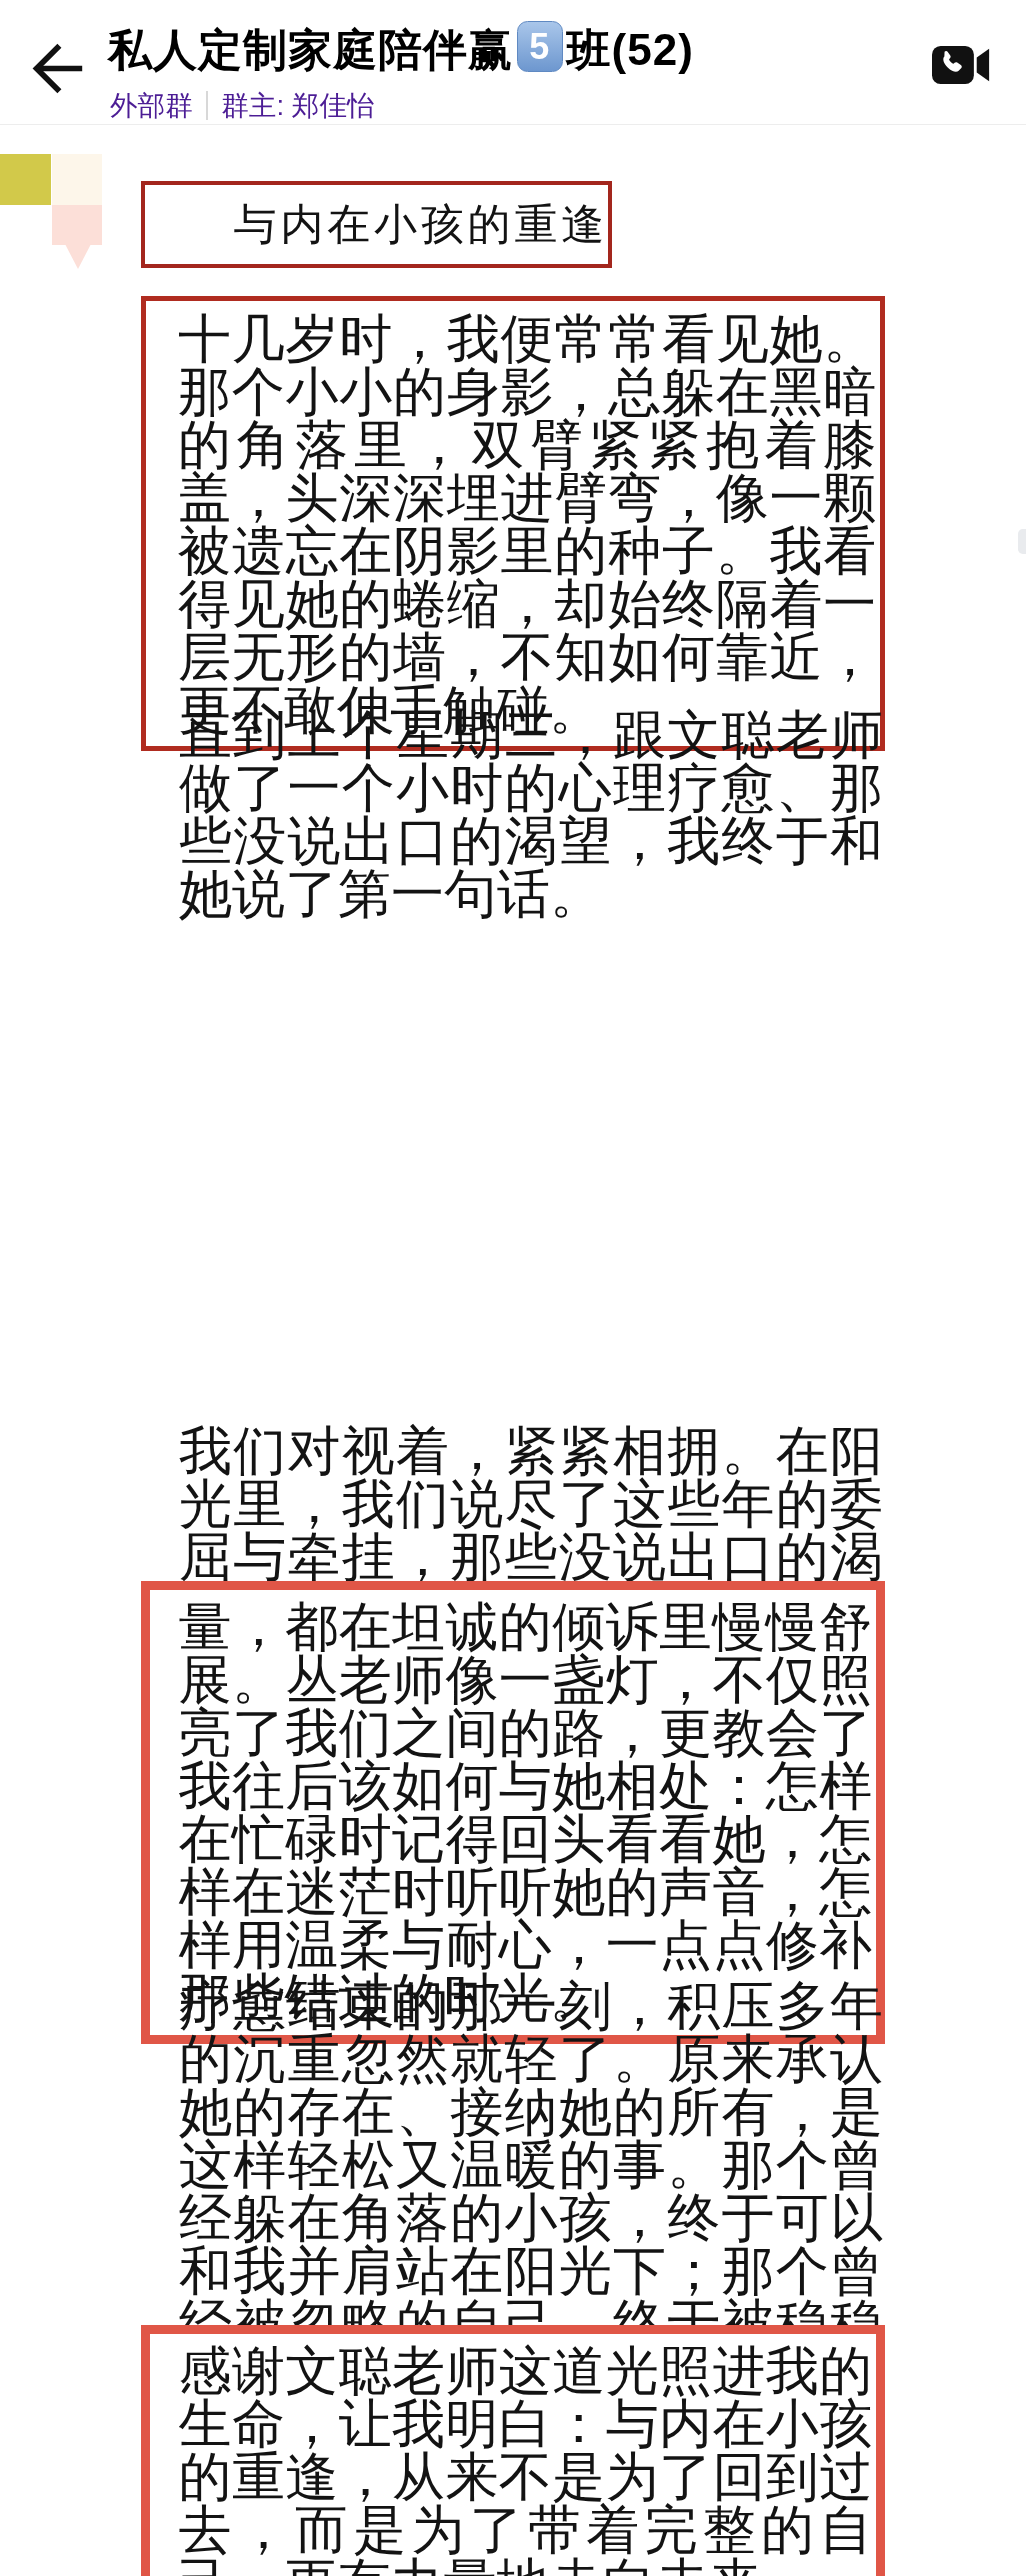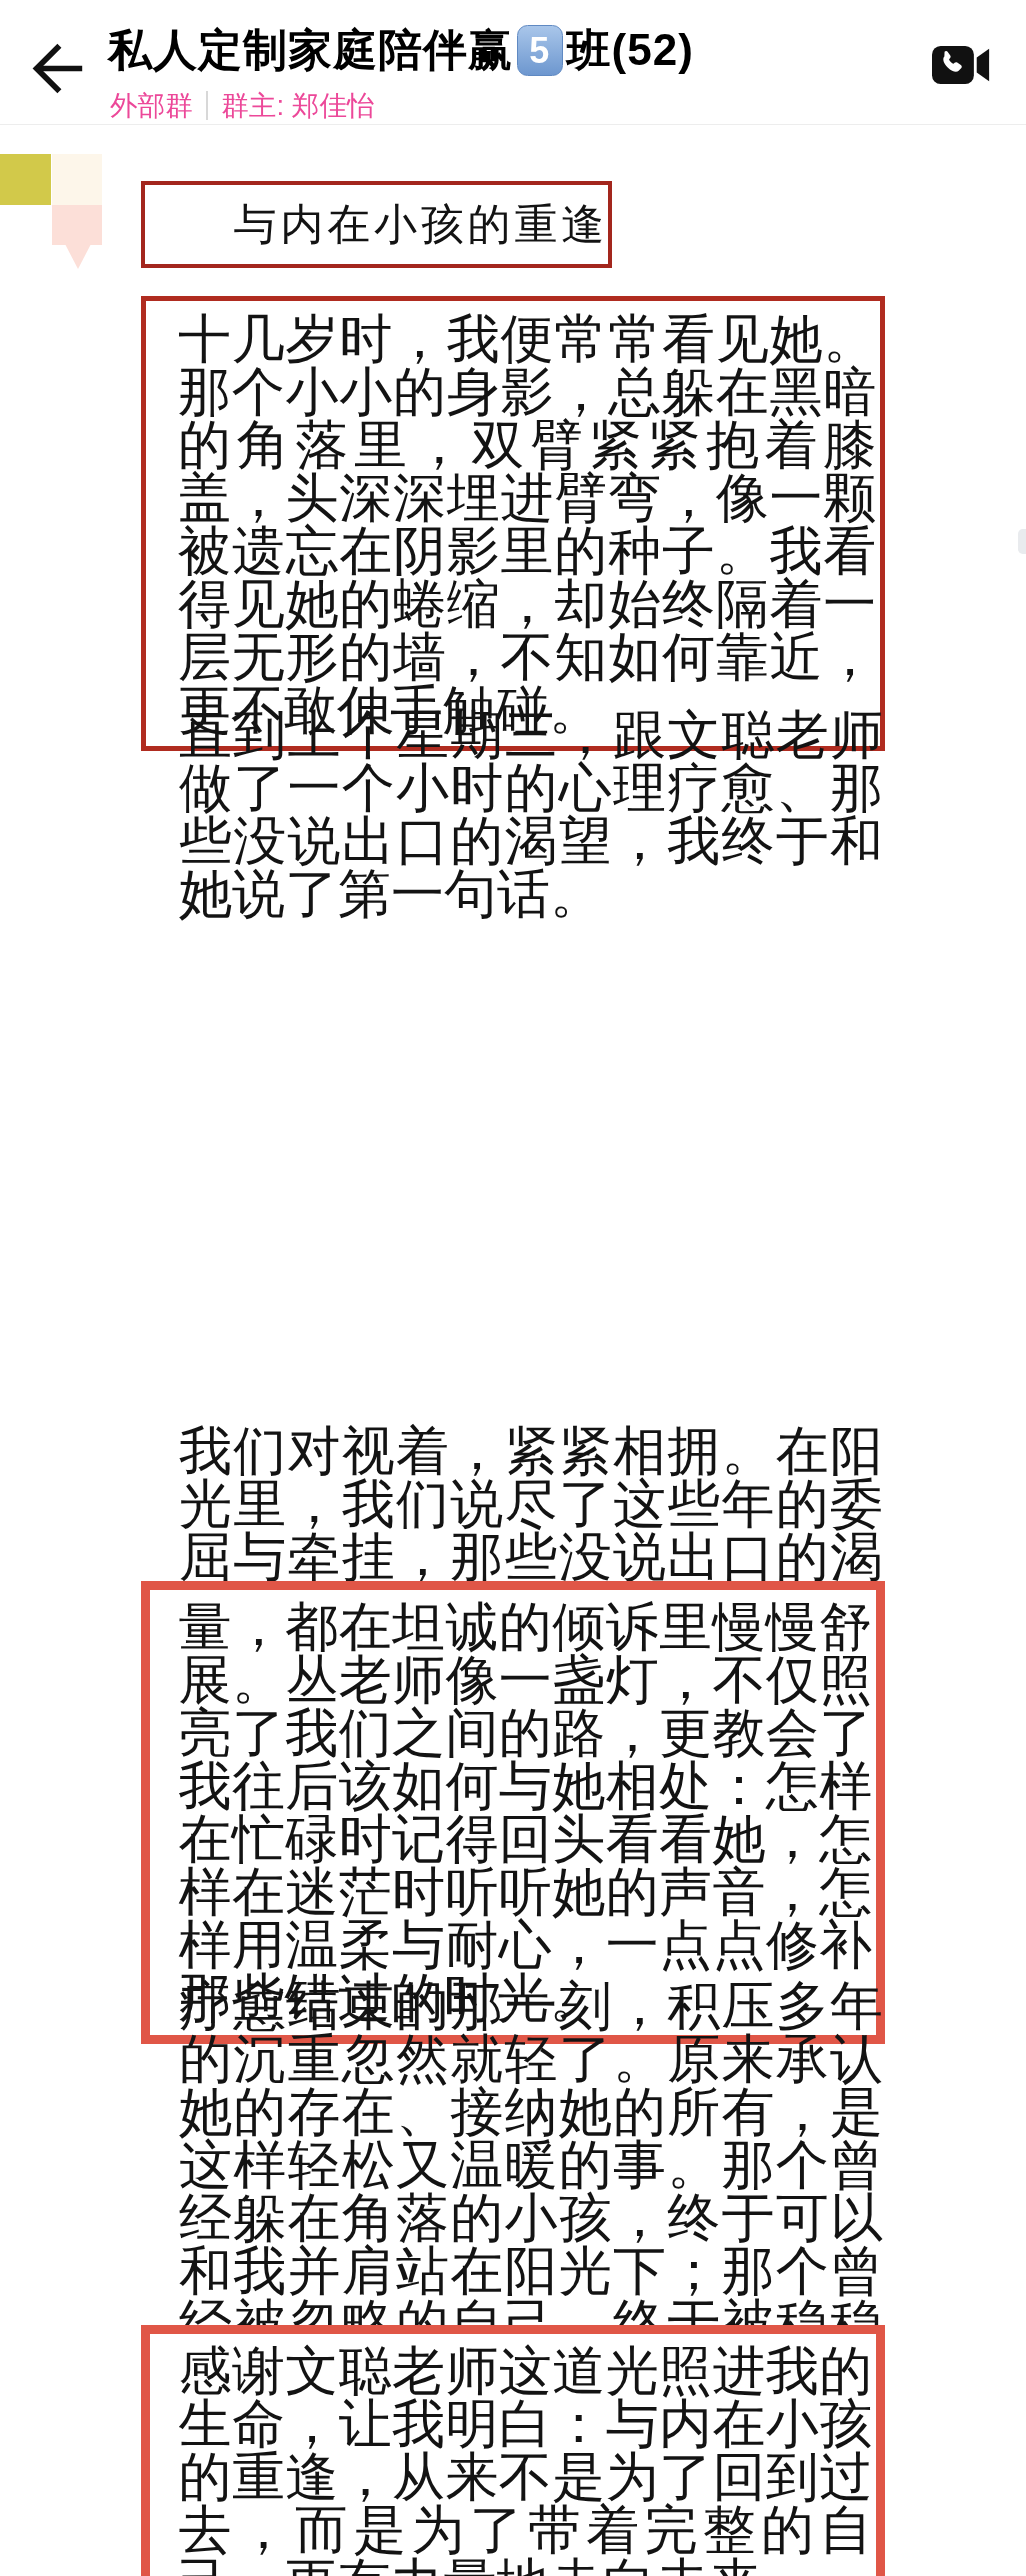--- a/index.html
+++ b/index.html
@@ -3,30 +3,30 @@
 <meta charset="utf-8">
 <style>
   html,body{margin:0;padding:0;background:#fff;}
   .screen{
     position:relative;width:1027px;height:2576px;background:#ffffff;
     font-family:"Liberation Sans",sans-serif;overflow:hidden;color:#141414;
   }
   
   .header{position:absolute;left:0;top:0;width:1027px;height:124px;background:#ffffff;border-bottom:1.9px solid #ededed;}
   .back-btn{position:absolute;left:27px;top:40px;width:61px;height:57px;cursor:pointer;}
-  .title-row{position:absolute;left:108px;top:21px;height:59px;display:flex;align-items:center;
+  .title-row{position:absolute;left:108px;top:21px;height:59px;display:flex;align-items:flex-start;
     font-size:44px;font-weight:700;color:#000;letter-spacing:1px;white-space:nowrap;}
   .keycap{
     display:inline-flex;align-items:center;justify-content:center;
     width:44px;height:49px;margin:0 3.8px;border-radius:10.5px;
     background:linear-gradient(#a9c6ea,#6d97cf);border:1px solid #5f89c2;
     color:#ffffff;font-size:36px;font-weight:700;
   }
   .subtitle-row{position:absolute;left:110px;top:87px;display:flex;align-items:center;gap:13.3px;
-    font-size:27.6px;color:#ec4899;white-space:nowrap;}
+    font-size:27.6px;color:#4c1d95;white-space:nowrap;}
   .subtitle-sep{width:1.9px;height:28.5px;background:#d8d8d8;}
   .videocall-btn{position:absolute;right:36px;top:44px;width:59px;height:42px;cursor:pointer;}
   
   .avatar-yellow{position:absolute;left:0;top:154px;width:51px;height:51px;background:#d2c94a;}
   .sticker-cream{position:absolute;left:52px;top:154px;width:50px;height:51px;background:#fdf6ea;}
   .sticker-pink{position:absolute;left:52px;top:205px;width:50px;height:40px;background:#fcdfd8;}
   .sticker-pink-tail{position:absolute;left:65px;top:244px;width:0;height:0;
     border-left:13.3px solid transparent;border-right:13.3px solid transparent;border-top:25px solid #fcdfd8;}
   
   .msg{position:absolute;font-size:53px;line-height:53px;color:#131313;

